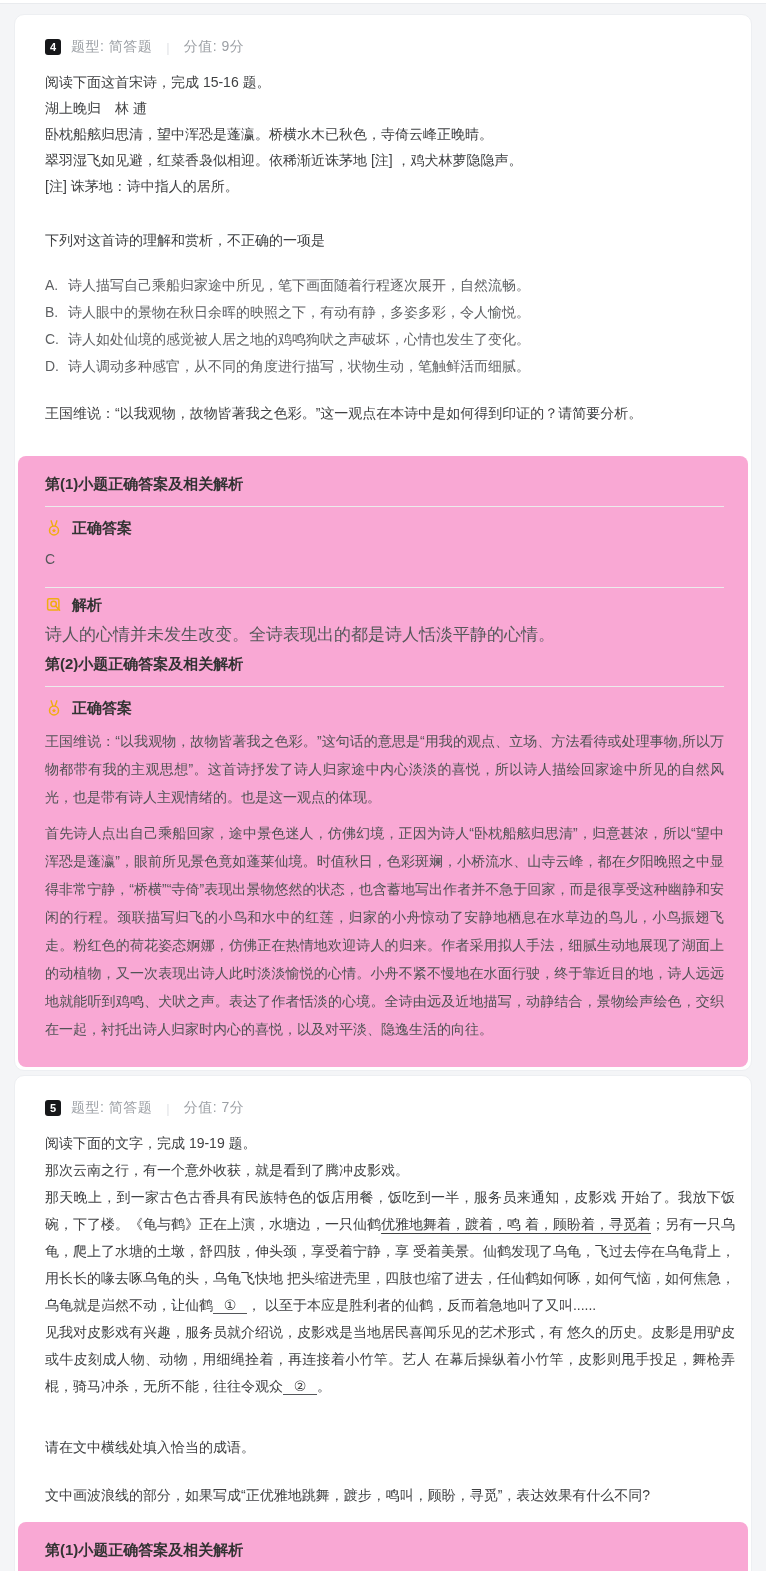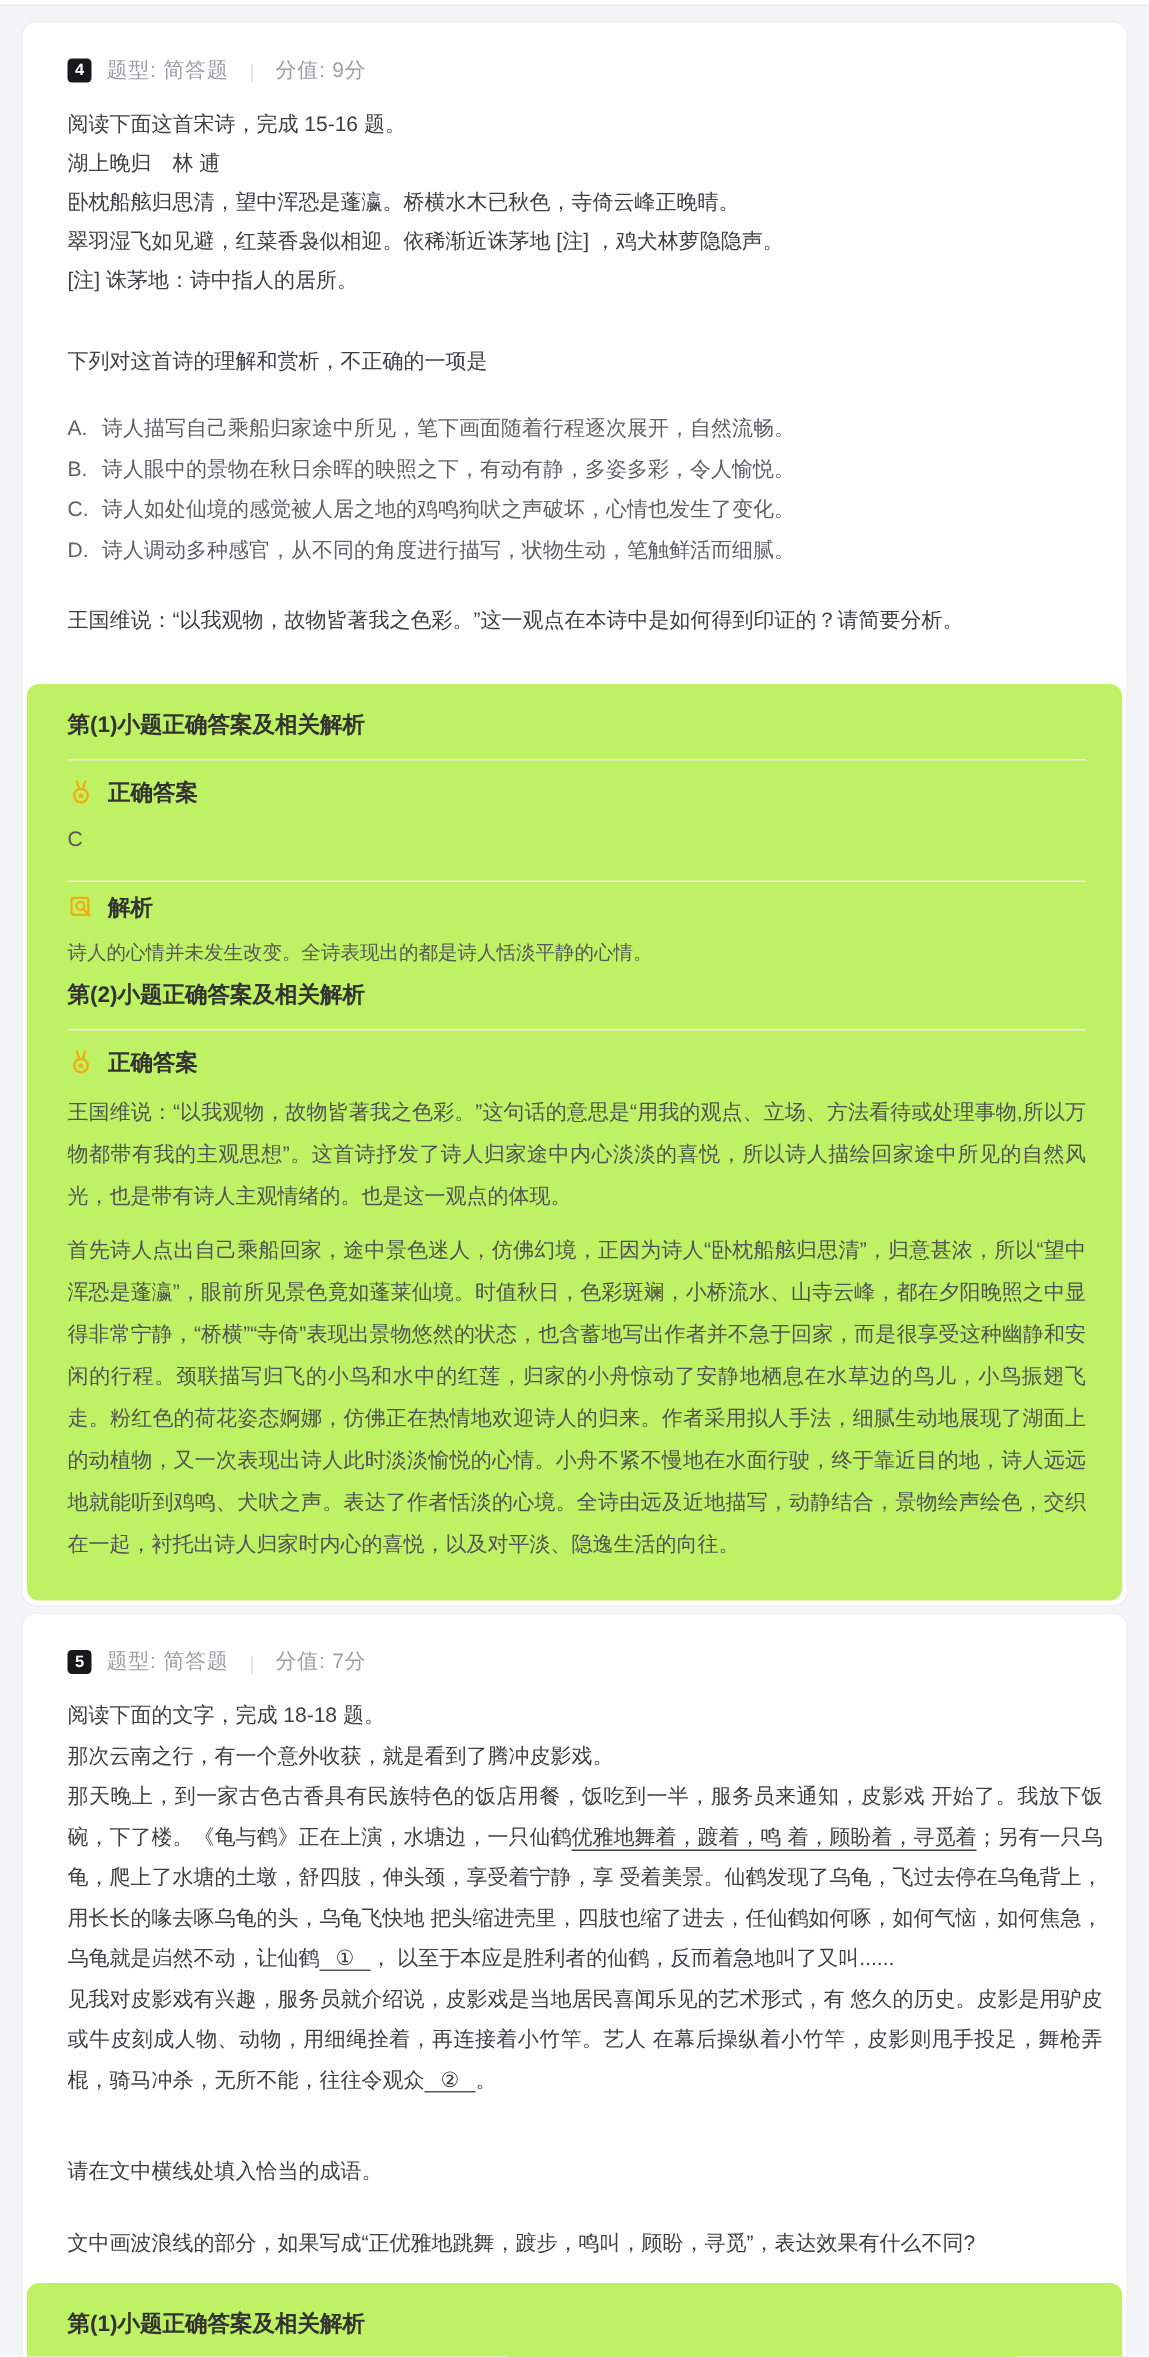--- a/index.html
+++ b/index.html
@@ -24,31 +24,31 @@
   .q-header .meta{letter-spacing:.5px;}
   .q-header .sep{color:#e1e3e6;margin:0 14px;font-size:13px;}
   .p{font-size:14px;color:#3f4042;line-height:26px;margin:0;}
   .intro{margin-top:14px;}
   .stem{margin-top:28px;}
   .options{margin-top:19px;}
   .option{display:flex;font-size:14px;color:#5f6164;line-height:27px;}
   .option .ol{width:23px;flex:none;}
   .subq2{margin:20px 0 30px;}
   .answer-panel{
-    margin:0 3px 3px;background:#bef264;border-radius:8px;
+    margin:0 3px 3px;background:#f9a8d4;border-radius:8px;
     padding:18px 24px 24px 27px;
   }
   .sec-title{font-size:15px;font-weight:bold;color:#333;line-height:20px;margin:0;}
   .sec-title.second{margin-top:6px;}
   .panel-hr{border:none;border-top:1px solid #ececec;margin:12px 0;}
   .panel-hr.mt{margin-top:18px;margin-bottom:8px;}
   .ans-label{display:flex;align-items:flex-start;font-size:15px;font-weight:bold;color:#333;height:22px;margin-top:2px;}
   .ans-label .icon{width:18px;height:18px;margin-right:9px;flex:none;display:flex;}
   .ans-val{font-size:14px;color:#56585b;line-height:20px;margin:8px 0 0;}
-  .ans-text{font-size:13px;color:#56585b;line-height:26px;margin:4px 0 0;text-align:justify;}
+  .ans-text{font-size:17px;color:#56585b;line-height:26px;margin:4px 0 0;text-align:justify;}
   .long{font-size:14px;color:#515356;line-height:28px;margin:6px 0 0;text-align:justify;}
   .long + .long{margin-top:8px;}
   .passage{font-size:14px;color:#3f4042;line-height:27px;margin:0;text-align:justify;}
   .passage.first{margin-top:14px;}
   .wavy-u{text-decoration:underline;text-underline-offset:4px;margin-top:24px;}
   .blank{
     display:inline-block;min-width:18px;padding:0 8px;text-align:center;
     border-bottom:1px solid #54565a;line-height:16px;
   }
   .subq-a{margin-top:34px;}
@@ -141,21 +141,21 @@
 </section>
 
 <section class="card">
   <div class="q-body">
     <div class="q-header">
       <span class="q-badge">5</span>
       <span class="meta">题型: 简答题</span>
       <span class="sep">|</span>
       <span class="meta">分值: 7分</span>
     </div>
-    <p class="passage first">阅读下面的文字，完成 18-18 题。</p>
+    <p class="passage first">阅读下面的文字，完成 19-19 题。</p>
     <p class="passage">那次云南之行，有一个意外收获，就是看到了腾冲皮影戏。</p>
     <p class="passage"><span>那天晚上，到一家古色古香具有民族特色的饭店用餐，饭吃到一半，服务员来通知，皮影戏 开始了。我放下饭碗，下了楼。《龟与鹤》正在上演，水塘边，一只仙鹤</span><span class="wavy-u">优雅地舞着，踱着，鸣 着，顾盼着，寻觅着</span><span>；另有一只乌龟，爬上了水塘的土墩，舒四肢，伸头颈，享受着宁静，享 受着美景。仙鹤发现了乌龟，飞过去停在乌龟背上，用长长的喙去啄乌龟的头，乌龟飞快地 把头缩进壳里，四肢也缩了进去，任仙鹤如何啄，如何气恼，如何焦急，乌龟就是岿然不动，让仙鹤</span><span class="blank">①</span><span>， 以至于本应是胜利者的仙鹤，反而着急地叫了又叫......</span></p>
     <p class="passage"><span>见我对皮影戏有兴趣，服务员就介绍说，皮影戏是当地居民喜闻乐见的艺术形式，有 悠久的历史。皮影是用驴皮或牛皮刻成人物、动物，用细绳拴着，再连接着小竹竿。艺人 在幕后操纵着小竹竿，皮影则甩手投足，舞枪弄棍，骑马冲杀，无所不能，往往令观众</span><span class="blank">②</span><span>。</span></p>
     <p class="p subq-a">请在文中横线处填入恰当的成语。</p>
     <p class="p subq-b">文中画波浪线的部分，如果写成“正优雅地跳舞，踱步，鸣叫，顾盼，寻觅”，表达效果有什么不同?</p>
   </div>
 
   <div class="answer-panel partial">
     <h3 class="sec-title">第(1)小题正确答案及相关解析</h3>
   </div>

